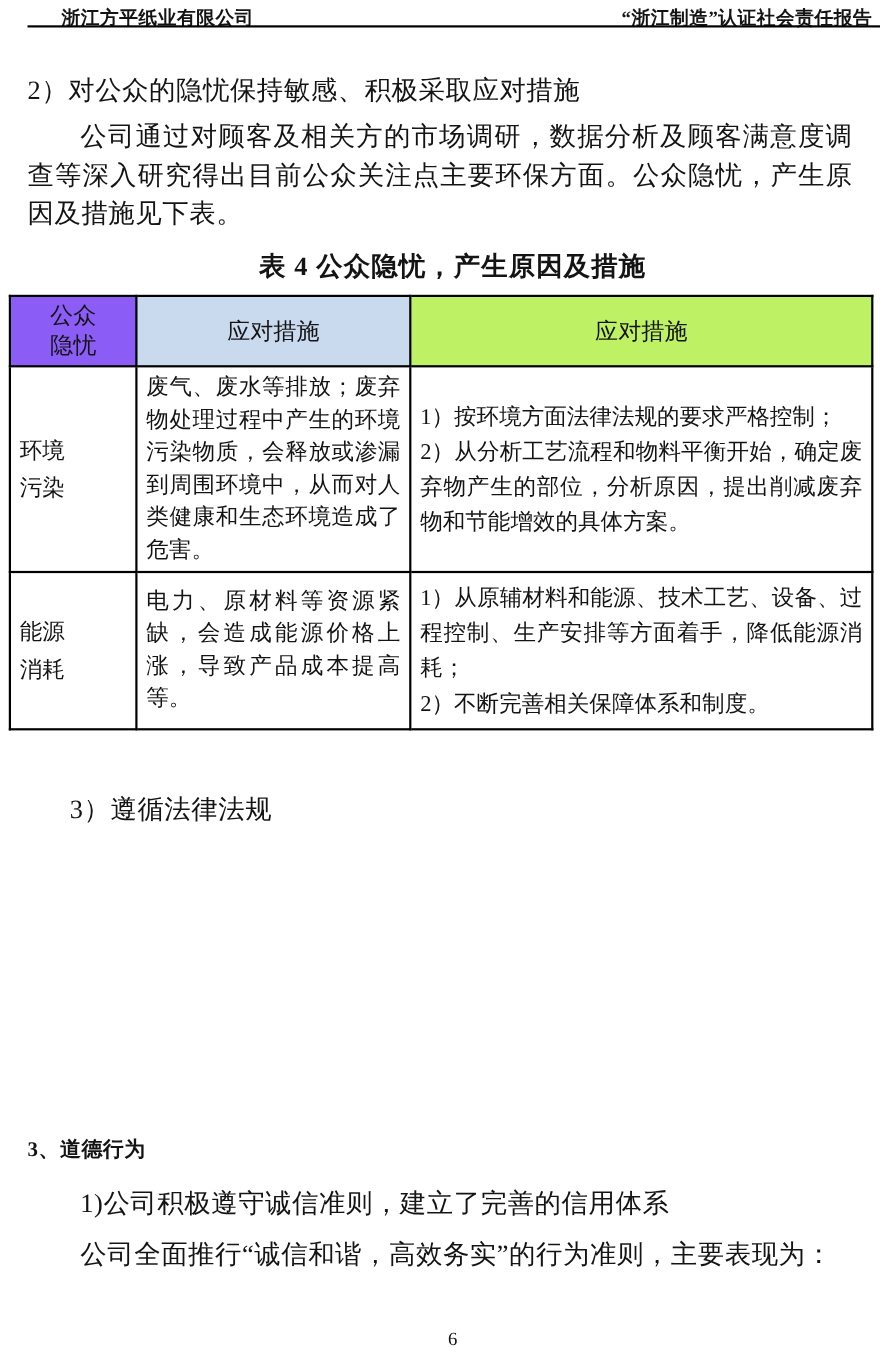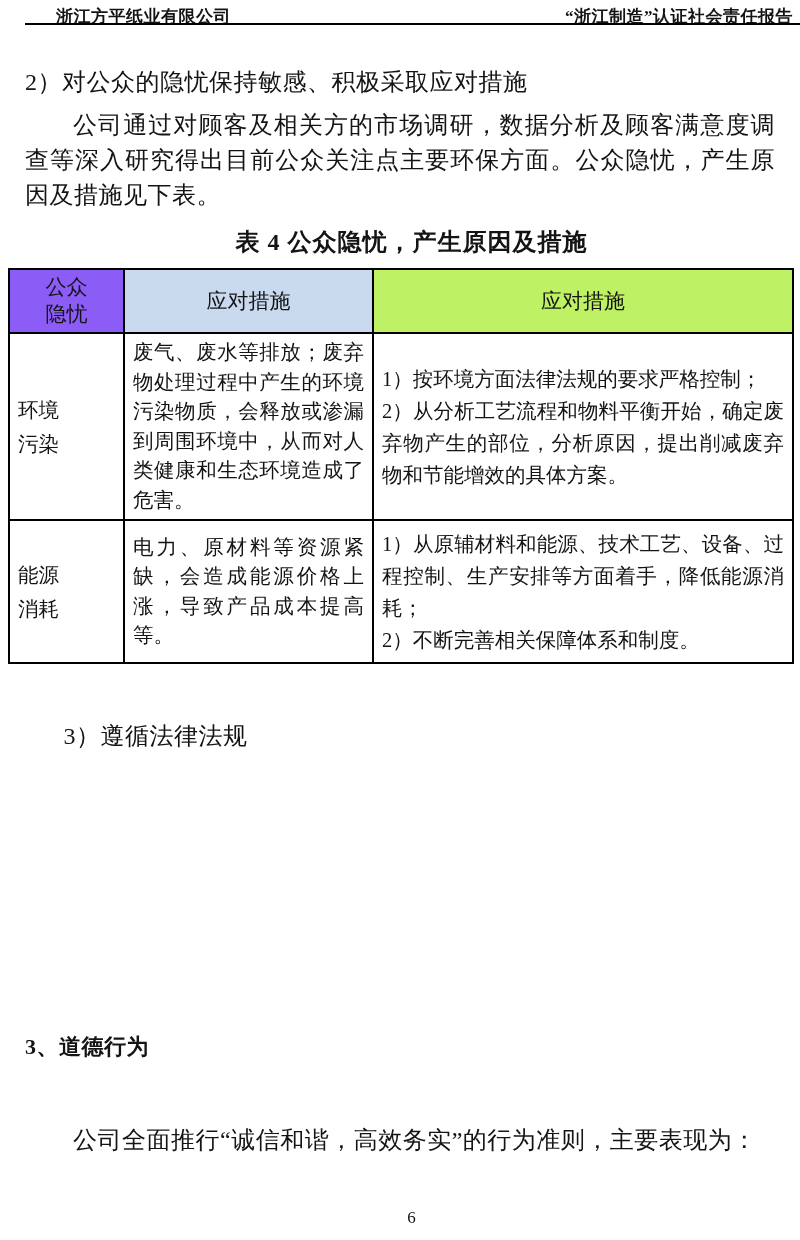--- a/index.html
+++ b/index.html
@@ -117,21 +117,21 @@
     top: 712px; left: 25px; width: 750px;
     font-size: 24px;
     line-height: 50px;
     text-indent: 2em;
     text-align: justify;
     letter-spacing: 0.5px;
   }
   .h-moral {
     position: absolute;
     top: 1032px; left: 25px; right: 25px;
-    font-size: 22px;
+    font-size: 19px;
     font-weight: bold;
     letter-spacing: 0.5px;
   }
   .item-credit {
     position: absolute;
     top: 1078px; left: 25px; width: 750px;
     font-size: 24px;
     text-indent: 2em;
     letter-spacing: 0.5px;
   }
@@ -198,18 +198,19 @@
 2）不断完善相关保障体系和制度。</td>
       </tr>
     </tbody>
   </table>
 
   <div class="h3">3）遵循法律法规</div>
 
 
   <div class="h-moral">3、道德行为</div>
 
+  <div class="item-credit">1)公司积极遵守诚信准则，建立了完善的信用体系</div>
 
   <div class="para-conduct">公司全面推行“诚信和谐，高效务实”的行为准则，主要表现为：</div>
 
   <div class="page-number">6</div>
 
 </div>
 
 </body></html>

